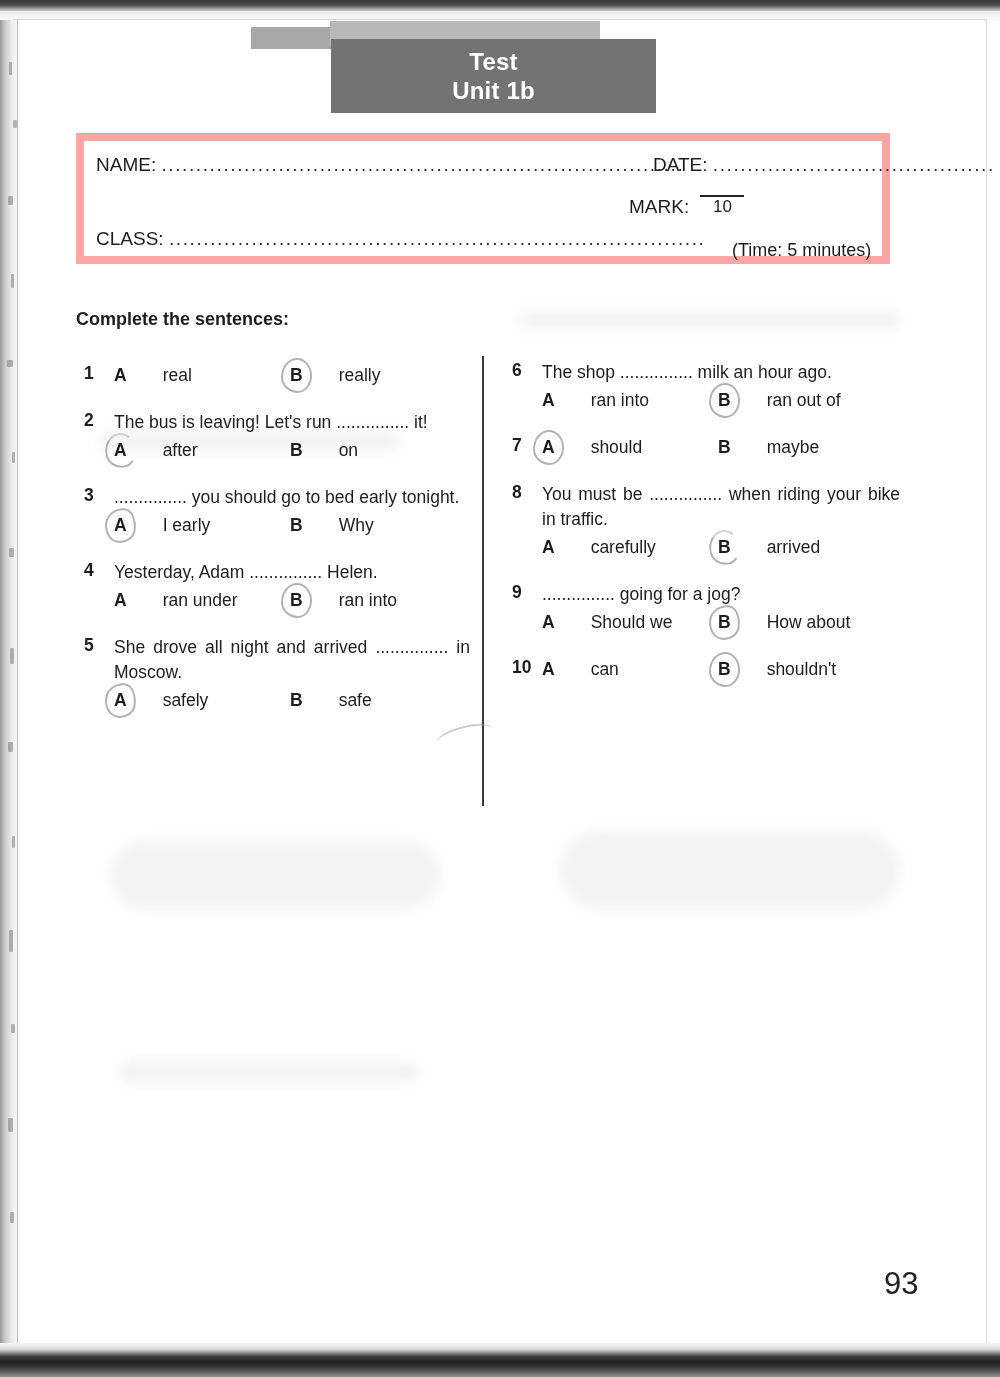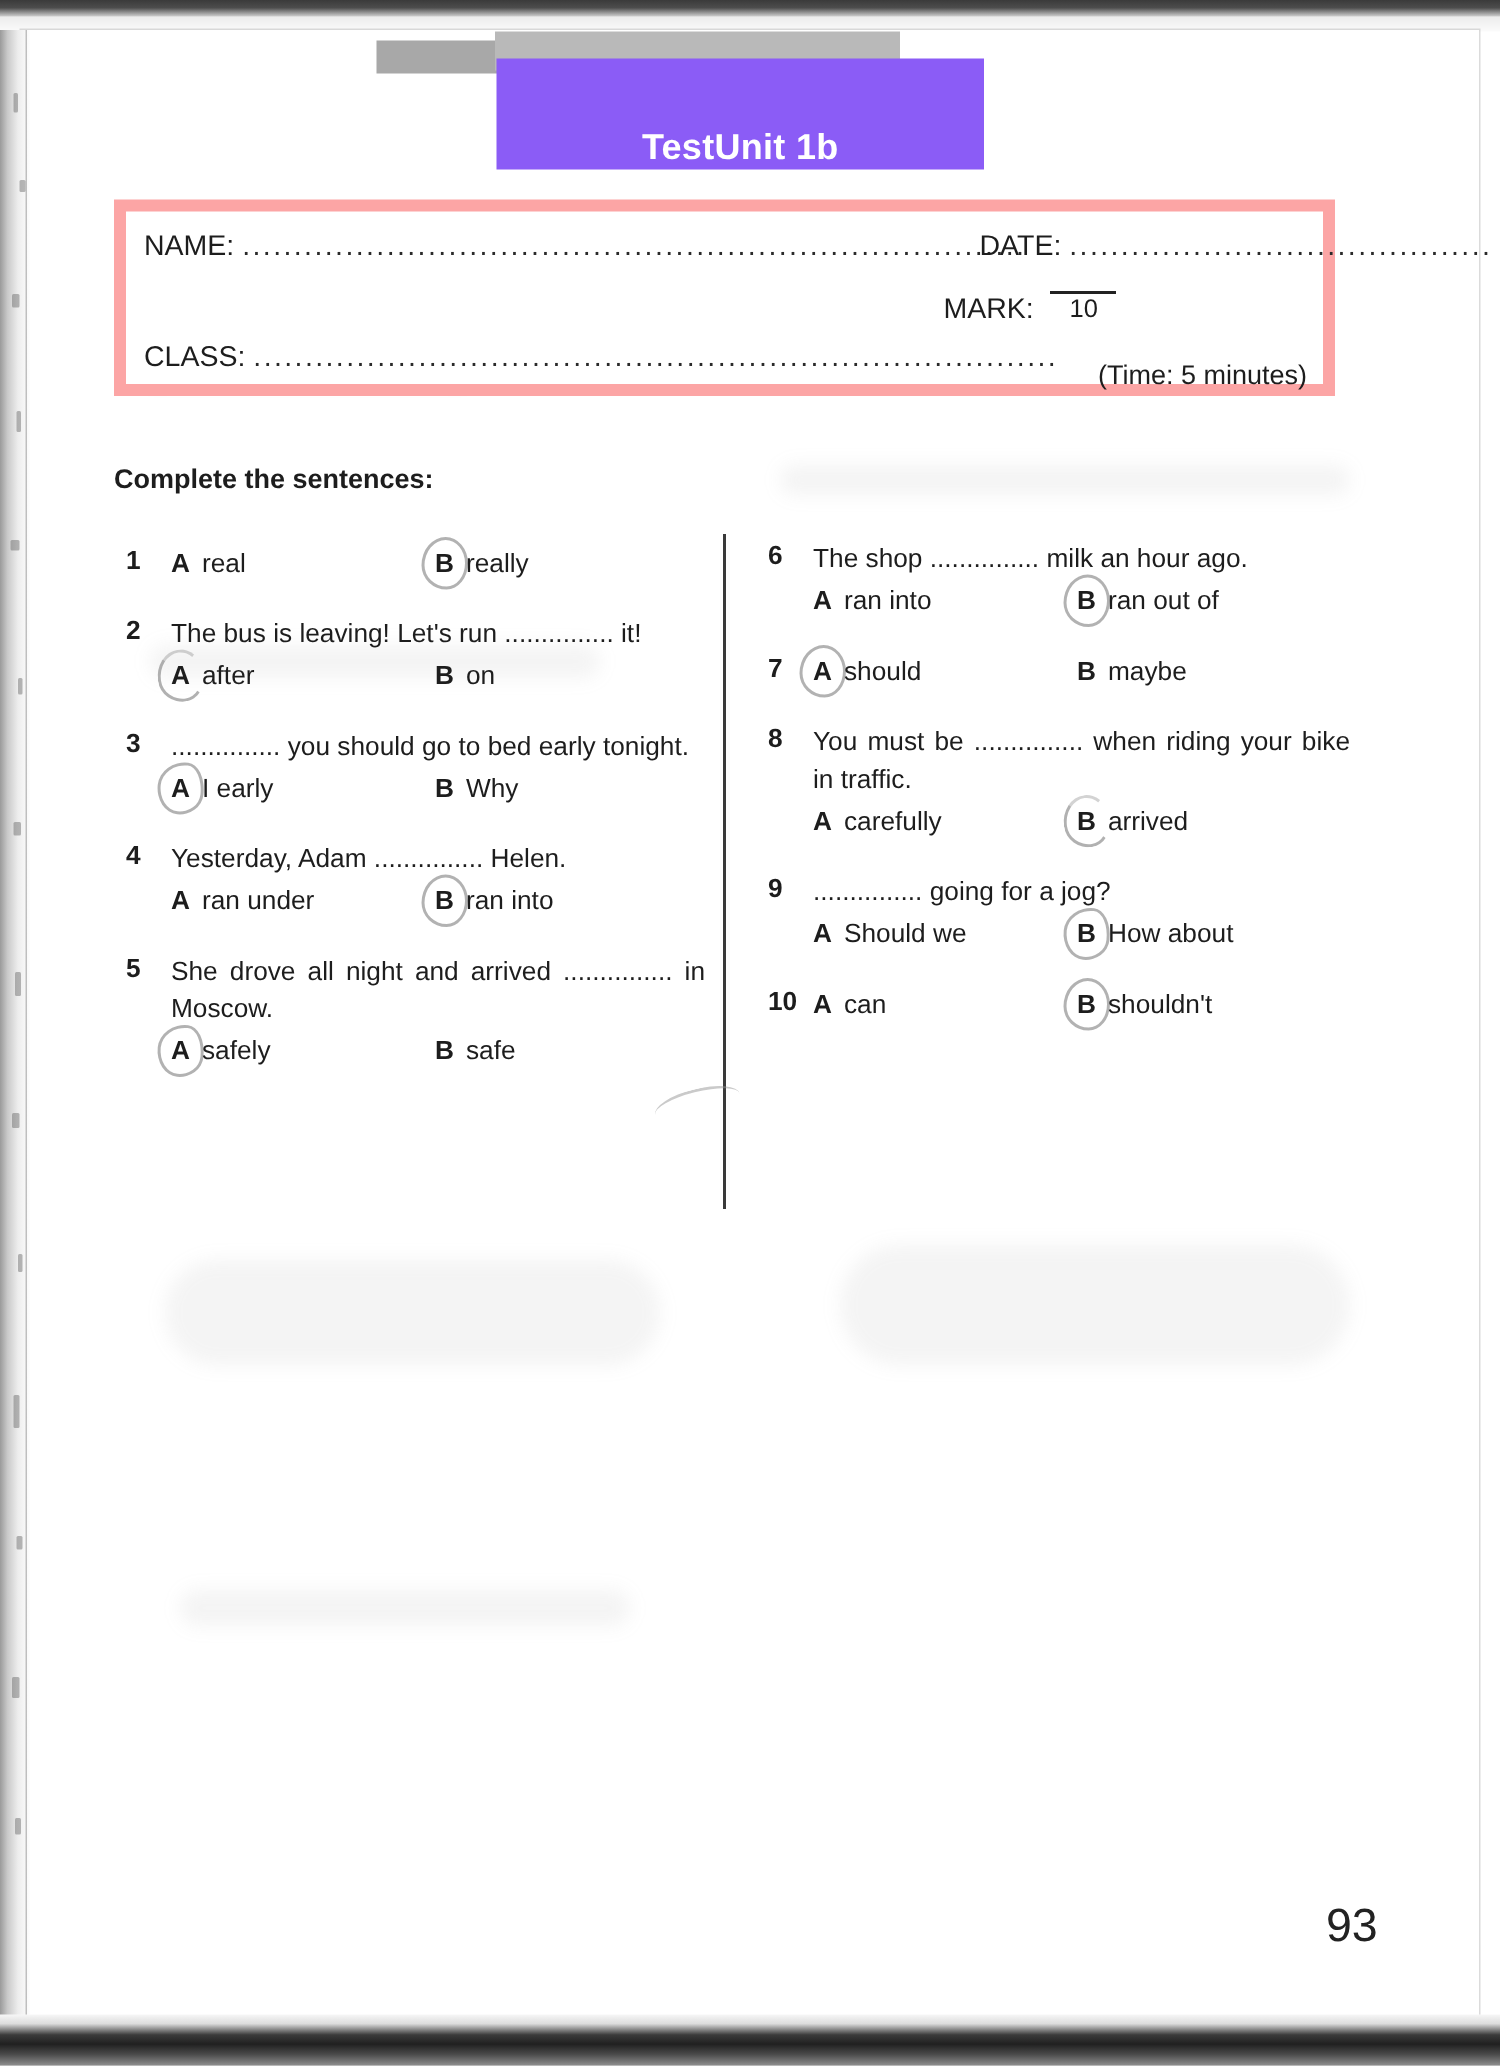--- a/index.html
+++ b/index.html
@@ -97,24 +97,24 @@
   .banner-shadow-b {
     position: absolute;
     left: 330px; top: 21px;
     width: 270px; height: 26px;
     background: #b9b9b9;
   }
   .banner {
     position: absolute;
     left: 331px; top: 39px;
     width: 325px; height: 74px;
-    background: #8b5cf6;
+    background: #737373;
     display: flex;
-    flex-direction: row;
-    align-items: flex-end;
+    flex-direction: column;
+    align-items: center;
     justify-content: center;
   }
   .banner-line {
     color: #ffffff;
     font-size: 24px;
     font-weight: 600;
     line-height: 29px;
     letter-spacing: .2px;
   }
 
@@ -226,21 +226,21 @@
     display: flex;
     align-items: baseline;
   }
   .opt-a { width: 176px; }
   .opt-letter {
     font-weight: 700;
     margin-right: 8px;
     position: relative;
     z-index: 2;
   }
-  .opt-text { position: relative; z-index: 2; }
+  .opt-text { position: relative; z-index: 2; margin-left: 28px; }
 
   
   .circle-mark {
     position: absolute;
     left: -9px; top: -5px;
     width: 27px; height: 31px;
     border: 2px solid rgba(130,130,130,.62);
     border-radius: 52% 48% 46% 54% / 54% 50% 50% 46%;
     z-index: 1;
     pointer-events: none;

